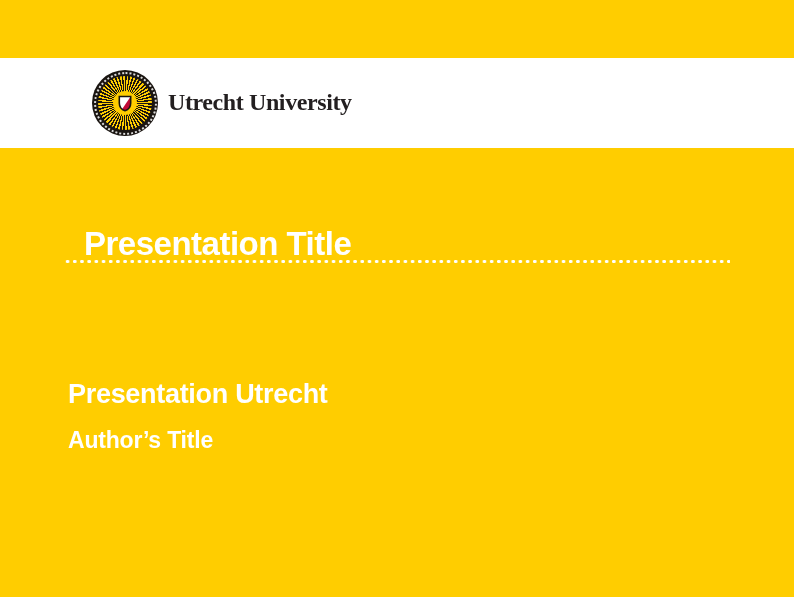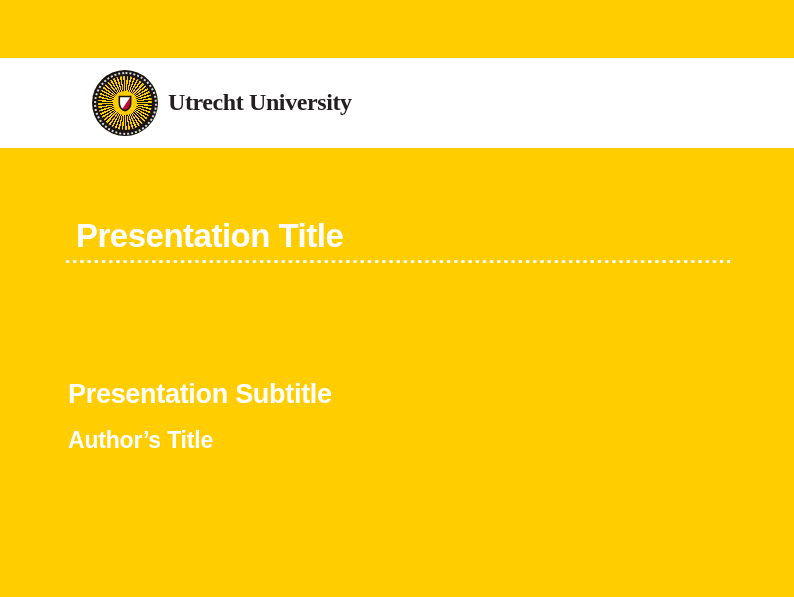--- a/index.html
+++ b/index.html
@@ -78,21 +78,21 @@
     font-size: 24px;
     letter-spacing: -0.4px;
     color: #231F20;
     white-space: nowrap;
   }
 
   
   .title {
     position: absolute;
     left: 68px; top: 62px;
-    margin: 8px;
+    margin: 16px;
     font-size: 33px;
     line-height: 1.1;
     font-weight: 700;
     letter-spacing: -0.5px;
     color: #FFFFFF;
     white-space: nowrap;
   }
   .dotted-line {
     position: absolute;
     left: 64px; top: 111px;
@@ -143,18 +143,18 @@
       </div>
     </div>
     <div class="logo-wordmark">Utrecht University</div>
   </div>
 
   <div class="band-main">
     <h1 class="title">Presentation Title</h1>
 
     <div class="dotted-line"></div>
 
-    <h2 class="subtitle">Presentation Subtitle</h2>
+    <h2 class="subtitle">Presentation Utrecht</h2>
 
     <div class="author">Author’s Title</div>
   </div>
 
 </div>
 
 </body></html>

